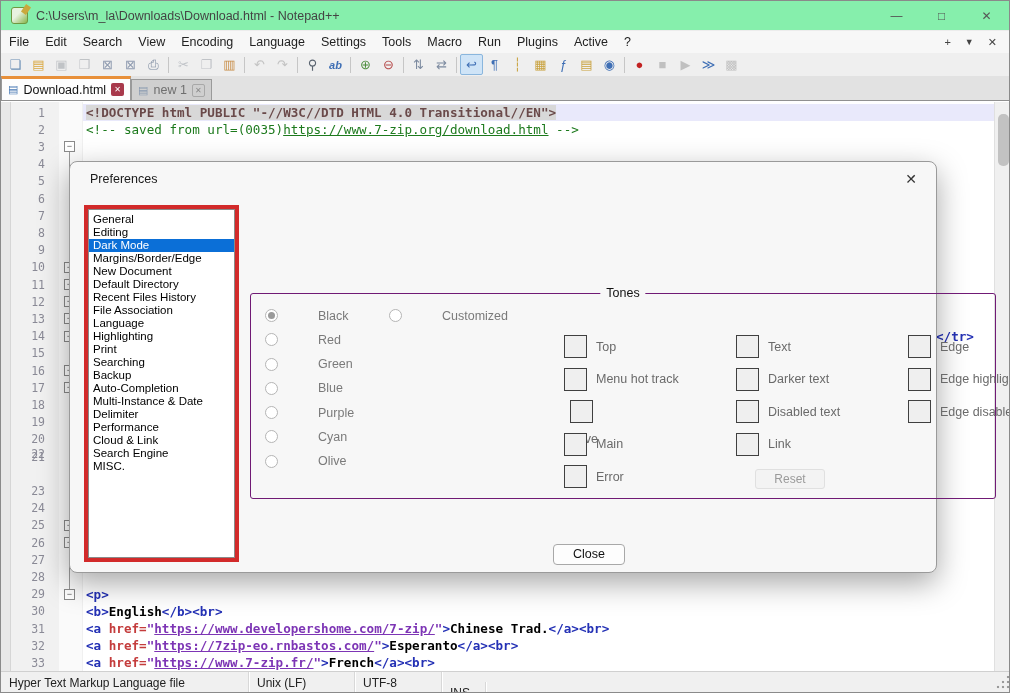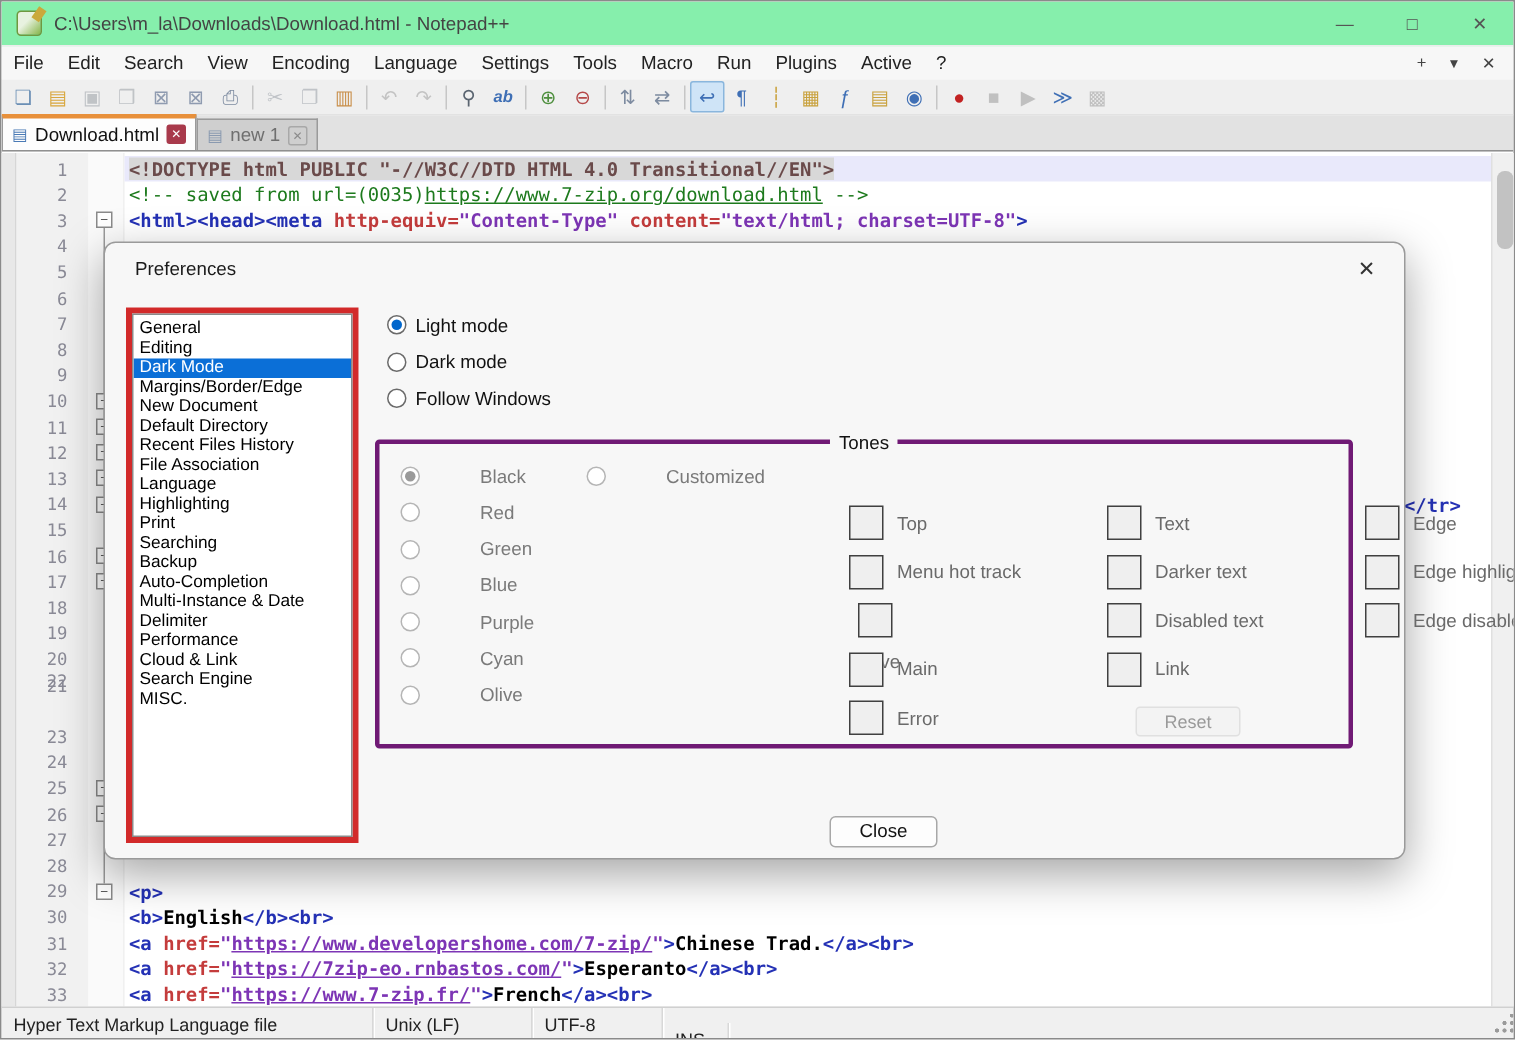--- a/index.html
+++ b/index.html
@@ -66,21 +66,21 @@
   .cat-list { position:absolute; inset:0; border:1px solid #8a8a8a; overflow:hidden; padding-top:3px; }
   .cat-item { height:13px; line-height:13px; font-size:11.5px; padding-left:4px; color:#000; white-space:nowrap; }
   .cat-item.selected { background:#0b6fd7; color:#fff; }
   .radio-row { display:flex; align-items:center; gap:6px; font-size:12.5px; color:#111; height:17px; }
   .radio { width:13px; height:13px; border:1px solid #6a6a6a; border-radius:50%; background:#fff; position:relative; flex:0 0 13px; }
   .radio.checked:after { content:""; position:absolute; left:2px; top:2px; width:7px; height:7px; border-radius:50%; background:#0066cc; }
   .radio.disabled { border-color:#b5b5b5; }
   .radio.checked.disabled:after { background:#9a9a9a; }
   .radio-row.disabled { color:#7a7a7a;gap:40px; }
   .mode-radios { position:absolute; left:188px; top:46px; display:flex; flex-direction:column; gap:7.5px; }
-  .groupbox { position:absolute; left:180px; top:131px; width:652px; height:206px; border:3px solid #701a75; border-radius:3px; }
+  .groupbox { position:absolute; left:180px; top:131px; width:746px; height:206px; border:1px solid #701a75; border-radius:3px; }
   .groupbox-label { position:absolute; top:-8px; left:50%; transform:translateX(-50%); background:#f7f7f7; padding:0 6px; font-size:12.5px; color:#111; }
   .tone-radios { position:absolute; left:14px; top:13px; display:flex; flex-direction:column; gap:7.3px; }
   .customized-radio { position:absolute; left:138px; top:13px; }
   .swatch-row { position:absolute; display:flex; align-items:center; gap:9px; }
   .swatch { width:23px; height:23px; background:#efefef; border:1px solid #404040; }
   .swatch-label { font-size:12.5px; color:#6a6a6a; white-space:nowrap; }
   .reset-btn { position:absolute; left:504px; top:175px; width:70px; height:20px; background:#f3f3f3; border:1px solid #e0e0e0; border-radius:3px; font-size:12px; color:#9a9a9a; text-align:center; line-height:18px; }
   .close-btn { position:absolute; left:483px; top:382px; width:72px; height:21px; background:#fdfdfd; border:1px solid #a8a8a8; border-radius:4px; font-size:12.5px; color:#111; text-align:center; line-height:19px; }
 
   
@@ -241,21 +241,20 @@
       <div class="ln" style="top: 450.7px;">27</div>
       <div class="ln" style="top: 467.9px;">28</div>
       <div class="ln" style="top: 485.1px;">29</div>
       <div class="ln" style="top: 502.3px;">30</div>
       <div class="ln" style="top: 519.5px;">31</div>
       <div class="ln" style="top: 536.7px;">32</div>
       <div class="ln" style="top: 553.9px;">33</div>
       <div class="cur-line" style="top: 2px;"></div>
       <div class="code-line" style="top: 2px; left: 85px;"><span class="sg-doctype">&lt;!DOCTYPE html PUBLIC "-//W3C//DTD HTML 4.0 Transitional//EN"&gt;</span></div>
       <div class="code-line" style="top: 19.2px; left: 85px;"><span class="sg-com">&lt;!-- saved from url=(0035)</span><span class="sg-comlink">https://www.7-zip.org/download.html</span><span class="sg-com"> --&gt;</span></div>
-      <div class="code-line" style="top: 36.4px; left: 85px;"><span class="sg-tag">&lt;html&gt;&lt;head&gt;&lt;meta </span><span class="sg-attr">http-equiv=</span><span class="sg-val">"Content-Type"</span><span class="sg-text"> </span><span class="sg-attr">content=</span><span class="sg-val">"text/html; charset=UTF-8"</span><span class="sg-tag">&gt;</span></div>
       <div class="code-line" style="top: 225.6px; left: 935px;"><span class="sg-tag">&lt;/tr&gt;</span></div>
       <div class="code-line" style="top: 483.6px; left: 85px;"><span class="sg-tag">&lt;p&gt;</span></div>
       <div class="code-line" style="top: 500.8px; left: 85px;"><span class="sg-tag">&lt;b&gt;</span><span class="sg-text">English</span><span class="sg-tag">&lt;/b&gt;&lt;br&gt;</span></div>
       <div class="code-line" style="top: 518px; left: 85px;"><span class="sg-tag">&lt;a </span><span class="sg-attr">href=</span><span class="sg-val">"</span><span class="sg-vallink">https://www.developershome.com/7-zip/</span><span class="sg-val">"</span><span class="sg-tag">&gt;</span><span class="sg-text">Chinese Trad.</span><span class="sg-tag">&lt;/a&gt;&lt;br&gt;</span></div>
       <div class="code-line" style="top: 535.2px; left: 85px;"><span class="sg-tag">&lt;a </span><span class="sg-attr">href=</span><span class="sg-val">"</span><span class="sg-vallink">https://7zip-eo.rnbastos.com/</span><span class="sg-val">"</span><span class="sg-tag">&gt;</span><span class="sg-text">Esperanto</span><span class="sg-tag">&lt;/a&gt;&lt;br&gt;</span></div>
       <div class="code-line" style="top: 552.4px; left: 85px;"><span class="sg-tag">&lt;a </span><span class="sg-attr">href=</span><span class="sg-val">"</span><span class="sg-vallink">https://www.7-zip.fr/</span><span class="sg-val">"</span><span class="sg-tag">&gt;</span><span class="sg-text">French</span><span class="sg-tag">&lt;/a&gt;&lt;br&gt;</span></div>
     </div>
 
   <div class="dialog">
     <div class="dlg-title">Preferences</div>
@@ -279,34 +278,20 @@
           <div class="cat-item">Auto-Completion</div>
           <div class="cat-item">Multi-Instance &amp; Date</div>
           <div class="cat-item">Delimiter</div>
           <div class="cat-item">Performance</div>
           <div class="cat-item">Cloud &amp; Link</div>
           <div class="cat-item">Search Engine</div>
           <div class="cat-item">MISC.</div>
         </div>
     </div>
 
-    <div class="mode-radios" id="mode-radios">
-        <div class="radio-row">
-          <span class="radio checked"></span>
-          <span>Light mode</span>
-        </div>
-        <div class="radio-row">
-          <span class="radio"></span>
-          <span>Dark mode</span>
-        </div>
-        <div class="radio-row">
-          <span class="radio"></span>
-          <span>Follow Windows</span>
-        </div>
-      </div>
 
     <div class="groupbox" id="tones-group">
       <div class="groupbox-label">Tones</div>
       <div class="tone-radios" id="tone-radios">
           <div class="radio-row disabled">
             <span class="radio disabled checked"></span>
             <span>Black</span>
           </div>
           <div class="radio-row disabled">
             <span class="radio disabled"></span>

